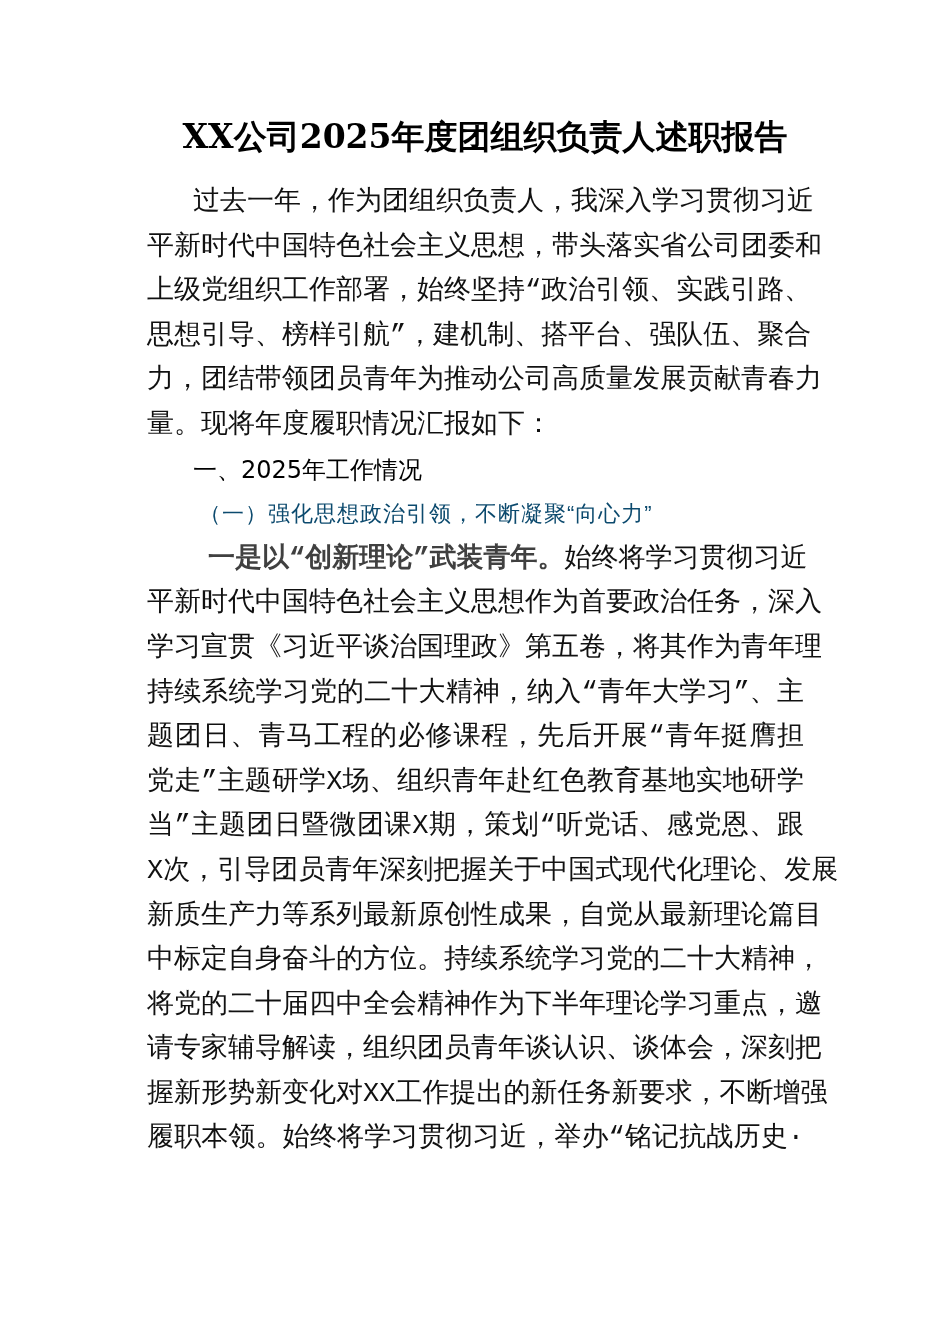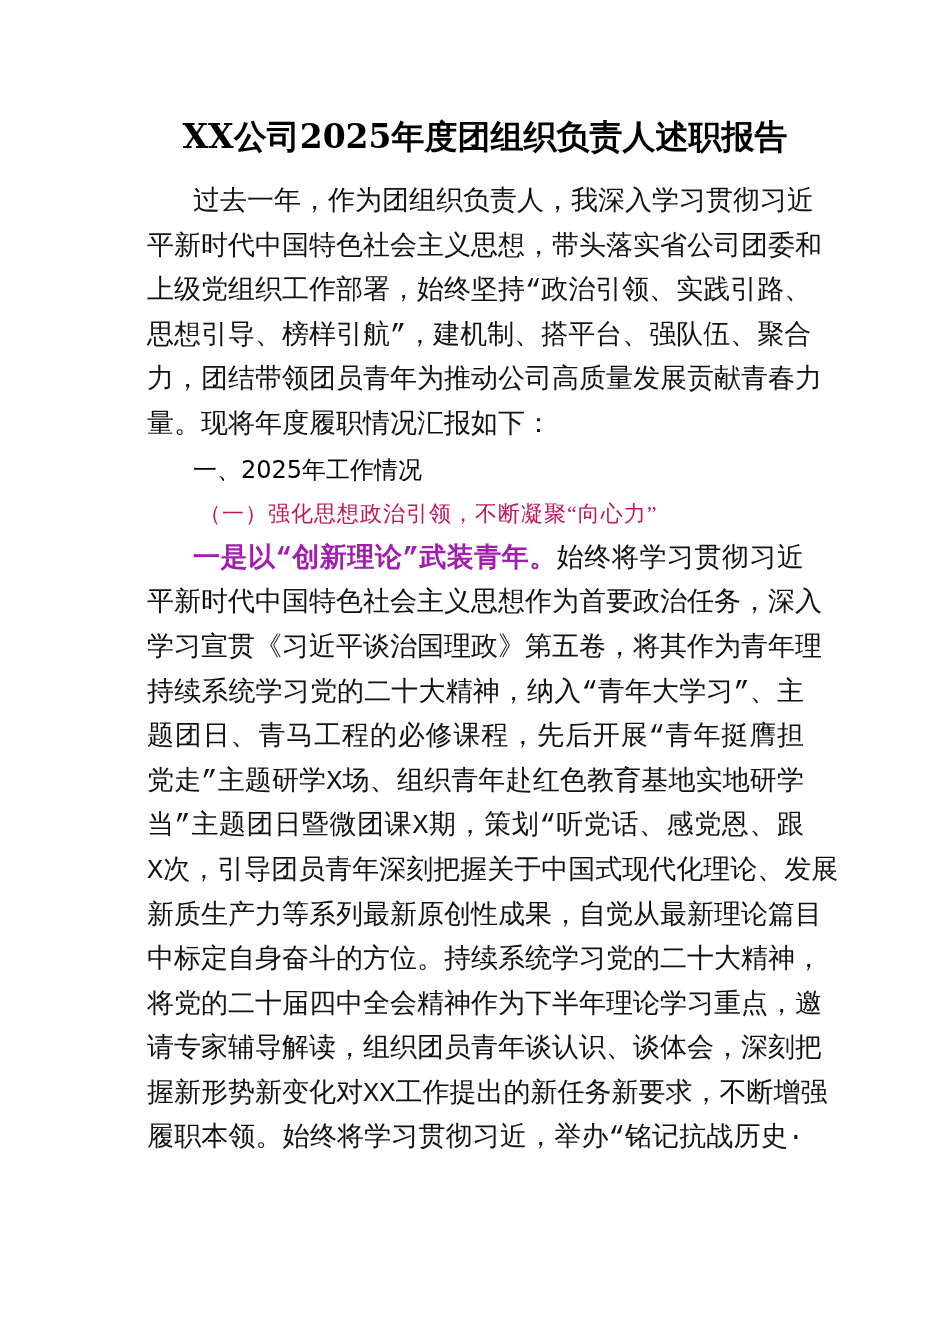--- a/index.html
+++ b/index.html
@@ -26,24 +26,24 @@
     }
     .line.indent { padding-left: 46px; }
     .line.last { text-align-last: left; }
     .heading1 {
       display: block; height: 44.6px; line-height: 44.6px; padding-left: 46px;
       font-family: "DejaVu Sans", "Liberation Sans", sans-serif;
       font-size: 24px; color: #000; text-align-last: left;
     }
     .heading2 {
       display: block; height: 44.6px; line-height: 44.6px; padding-left: 52px;
-      font-family: Liberation Serif, serif;
-      font-size: 22px; color: #be185d; letter-spacing: 1px; text-align-last: left;
+      font-family: Liberation Sans, sans-serif;
+      font-size: 22px; color: #0c4a6e; letter-spacing: 1px; text-align-last: left;
     }
-    .bold { font-weight: bold; color: #a21caf; }
+    .bold { font-weight: bold; color: #404040; margin-left: 15px; }
     .seg { display: inline; }
   </style>
 </head>
 <body>
 
 <div class="page">
   <div class="title">XX公司2025年度团组织负责人述职报告</div>
 
   <div class="body">
     <div>

